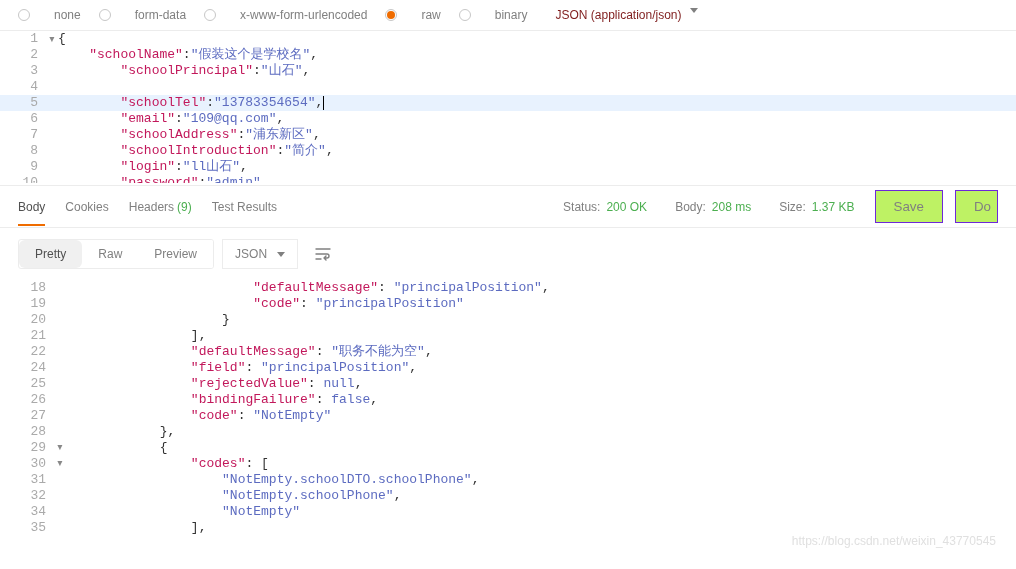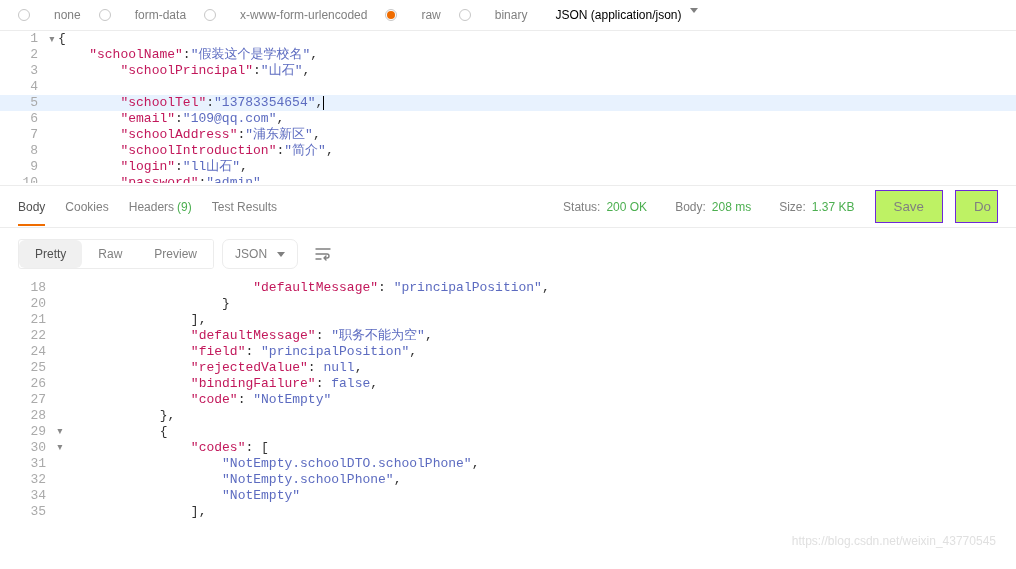--- a/index.html
+++ b/index.html
@@ -1,21 +1,21 @@
 <!DOCTYPE html>
 <html><head>
 <meta charset="utf-8">
 <style>
 * { margin: 0; padding: 0; box-sizing: border-box; }
 body { font-family: -apple-system, BlinkMacSystemFont, "Segoe UI", Arial, sans-serif; font-size: 12px; color: #808080; background: #fff; overflow: hidden; }
 .top-bar { display: flex; align-items: center; padding: 8px 18px; border-bottom: 1px solid #ececec; gap: 18px; }
 .radio-opt { display: flex; align-items: center; gap: 24px; color: #808080; cursor: pointer; }
 .radio-dot { width: 12px; height: 12px; border-radius: 50%; border: 1px solid #c7c7c7; background: #fff; position: relative; }
 .radio-dot.sel::after { content: ""; position: absolute; width: 8px; height: 8px; background: #ef6c00; border-radius: 50%; top: 1px; left: 1px; }
-.type-select { margin-left: 10px; color: #000000; display: flex; align-items: flex-start; gap: 8px; cursor: pointer; }
+.type-select { margin-left: 10px; color: #7f1d1d; display: flex; align-items: flex-start; gap: 8px; cursor: pointer; }
 .tri-down { width: 0; height: 0; border-left: 4px solid transparent; border-right: 4px solid transparent; border-top: 5px solid #808080; }
 .code-area { font-family: Consolas, "Courier New", monospace; font-size: 13px; border-bottom: 1px solid #ececec; background: #fff; height: 155px; overflow: hidden; }
 .code-line { display: flex; }
 .code-line.hl { background: #e8f2fe; }
 .gutter { width: 48px; text-align: right; padding-right: 10px; color: #aaa; user-select: none; line-height: 16px; }
 .fold-arrow { width: 10px; display: inline-block; color: #888; }
 .src { flex: 1; white-space: pre; color: #222; line-height: 16px; }
 .p-brace { color: #333; }
 .p-key { color: #c2185b; }
 .p-str { color: #5c6bc0; }
@@ -27,21 +27,21 @@
 .count { color: #4caf50; margin-left: 3px; }
 .status-right { margin-left: auto; display: flex; align-items: center; gap: 6px; }
 .lbl { color: #808080; }
 .g { color: #4caf50; }
 .sep { width: 16px; }
 .btn { background: #bef264; border: 1px solid #6d28d9; color: #808080; padding: 8px 18px; margin-left: 14px; cursor: pointer; }
 .view-bar { display: flex; align-items: center; padding: 10px 18px; gap: 8px; }
 .seg { display: flex; border: 1px solid #ececec; border-radius: 3px; overflow: hidden; }
 .seg-btn { padding: 7px 16px; background: #fff; color: #808080; cursor: pointer; }
 .seg-btn.active { background: #f0f0f0; color: #505050; border-radius: 6px; }
-.json-sel { display: flex; align-items: center; background: #fff; border: 1px solid #ececec; border-radius: 7px; padding: 7px 12px; gap: 10px; color: #808080; cursor: pointer; }
+.json-sel { display: flex; align-items: center; background: #fff; border: 1px solid #ececec; border-radius: 0; padding: 7px 12px; gap: 10px; color: #808080; cursor: pointer; }
 .wrap-btn { width: 34px; height: 32px; display: flex; align-items: center; justify-content: center; cursor: pointer; color: #808080; border: none; background: transparent; }
 .resp-area { font-family: Consolas, "Courier New", monospace; font-size: 13px; padding-left: 18px; }
 .resp-line { display: flex; line-height: 16px; }
 .rgutter { width: 38px; text-align: right; padding-right: 10px; color: #aaa; }
 .rfold { width: 10px; display: inline-block; color: #888; }
 .rsrc { flex: 1; white-space: pre; }
 .j-key { color: #c2185b; }
 .j-str { color: #5c6bc0; }
 .j-kw { color: #5c6bc0; }
 .j-p { color: #333; }
@@ -169,20 +169,25 @@
   </button>
 </div>
 
 <div class="resp-area" id="resp-viewer">
     <div class="resp-line">
       <div class="rgutter">18</div>
       <span class="rfold"></span>
       <div class="rsrc">                        <span class="j-key">"defaultMessage"</span><span class="j-p">: </span><span class="j-str">"principalPosition"</span><span class="j-p">,</span></div>
     </div>
     <div class="resp-line">
+      <div class="rgutter">19</div>
+      <span class="rfold"></span>
+      <div class="rsrc">                        <span class="j-key">"code"</span><span class="j-p">: </span><span class="j-str">"principalPosition"</span></div>
+    </div>
+    <div class="resp-line">
       <div class="rgutter">20</div>
       <span class="rfold"></span>
       <div class="rsrc">                    <span class="j-p">}</span></div>
     </div>
     <div class="resp-line">
       <div class="rgutter">21</div>
       <span class="rfold"></span>
       <div class="rsrc">                <span class="j-p">],</span></div>
     </div>
     <div class="resp-line">

